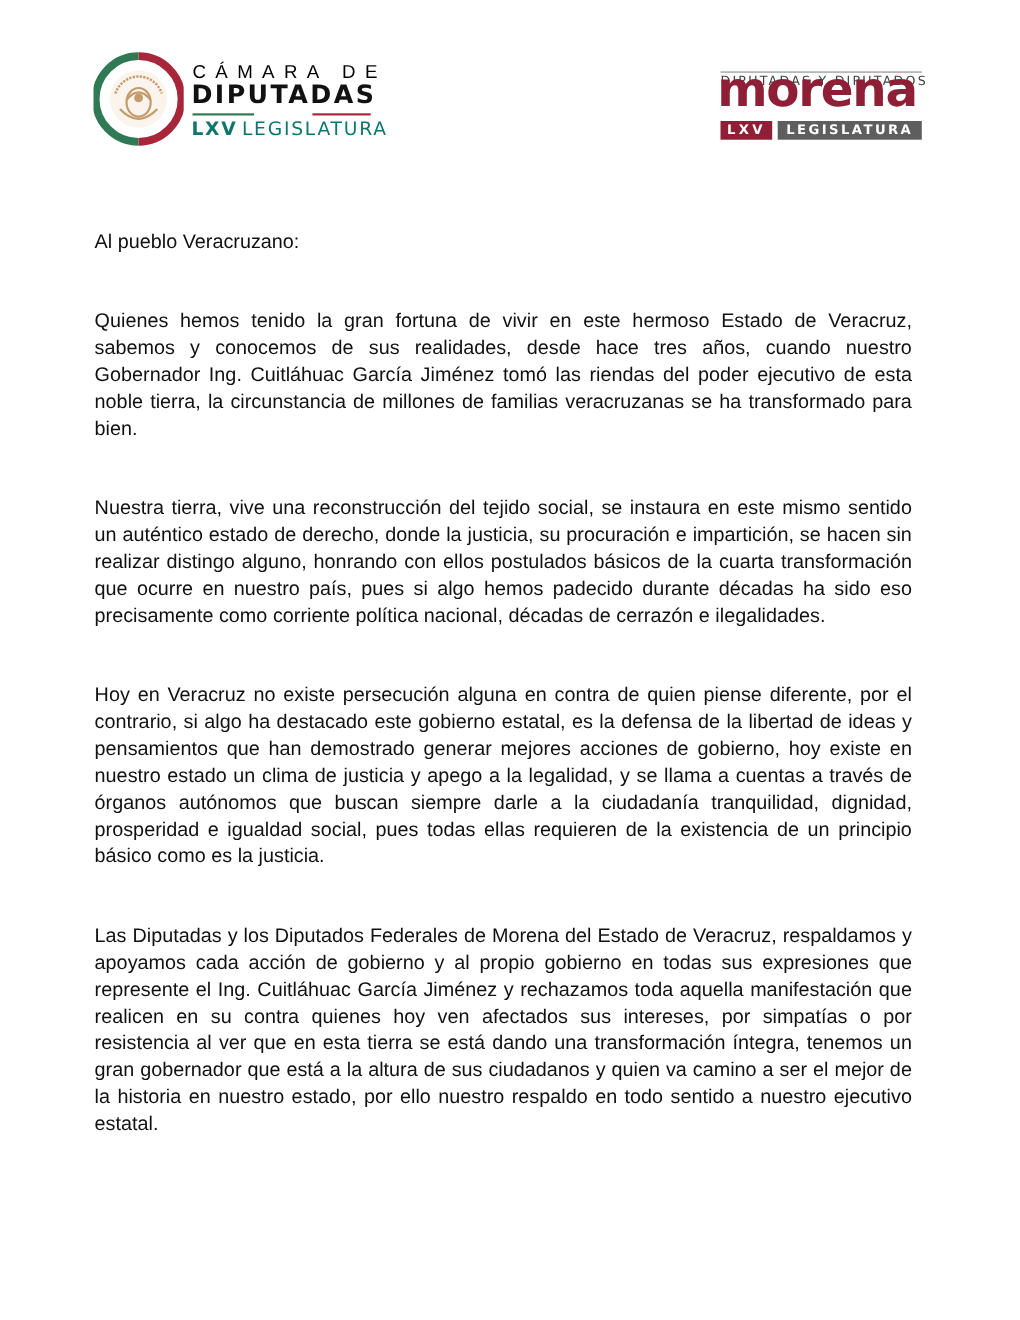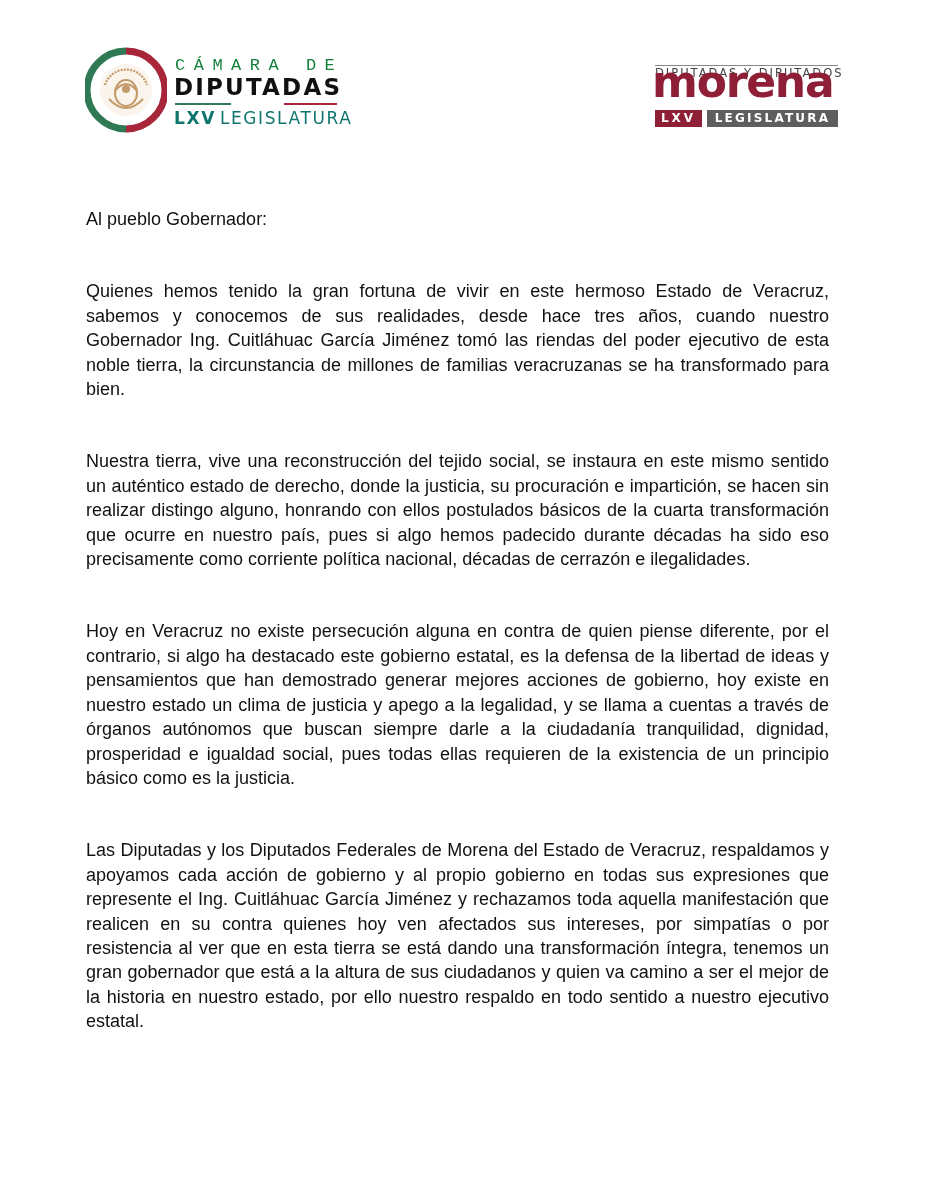--- a/index.html
+++ b/index.html
@@ -1,21 +1,21 @@
 <!DOCTYPE html>
 <html><head>
 <meta charset="utf-8">
 <style>
   html, body { margin: 0; padding: 0; background: #ffffff; }
   body { width: 927px; height: 1200px; position: relative; overflow: hidden; font-family: "Liberation Sans", sans-serif; color: #111111; }
 
   
   .logo-left { position: absolute; left: 85px; top: 46px; width: 260px; height: 90px; }
   .seal { position: absolute; left: 0; top: 1px; width: 82px; height: 86px; }
-  .camara-line { position: absolute; left: 90px; top: 10px; font-size: 17px; letter-spacing: 8.5px; color: #15803d; font-family: Liberation Mono, monospace; font-weight: normal; white-space: nowrap; }
+  .camara-line { position: absolute; left: 90px; top: 10px; font-size: 17px; letter-spacing: 8.5px; color: #000000; font-family: Liberation Sans, sans-serif; font-weight: normal; white-space: nowrap; }
   .diputados-line { position: absolute; left: 89px; top: 28px; font-size: 23px; letter-spacing: 2.2px; color: #111; font-weight: bold; font-family: "DejaVu Sans", sans-serif; white-space: nowrap; }
   .sep-green { position: absolute; left: 90px; top: 57px; width: 56px; height: 2px; background: #2f7a55; }
   .sep-red { position: absolute; left: 199px; top: 57px; width: 53px; height: 2px; background: #a8263a; }
   .legis-line { position: absolute; left: 89px; top: 62px; font-size: 17px; letter-spacing: 1.6px; color: #0f766e; font-family: "DejaVu Sans", sans-serif; white-space: nowrap; }
   .legis-line b { font-weight: bold; margin-right: 4px; }
 
   
   .logo-right { position: absolute; left: 652px; top: 50px; width: 190px; height: 80px; }
   .dyd-line { position: absolute; left: 3px; top: 16px; font-size: 11.5px; letter-spacing: 2px; color: #444; font-family: "DejaVu Sans", sans-serif; white-space: nowrap; }
   .dyd-rule { position: absolute; left: 3px; top: 15px; width: 183px; height: 1px; background: #888; }
@@ -51,18 +51,18 @@
 
 <div class="logo-right">
   <div class="dyd-line">DIPUTADAS Y DIPUTADOS</div>
   <div class="dyd-rule"></div>
   <div class="morena-word">morena</div>
   <div class="badge-lxv">LXV</div>
   <div class="badge-legis">LEGISLATURA</div>
 </div>
 
 <div class="letter">
-  <p class="salutation">Al pueblo Gobernador:</p>
+  <p class="salutation">Al pueblo Veracruzano:</p>
   <p class="para">Quienes hemos tenido la gran fortuna de vivir en este hermoso Estado de Veracruz, sabemos y conocemos de sus realidades, desde hace tres años, cuando nuestro Gobernador Ing. Cuitláhuac García Jiménez tomó las riendas del poder ejecutivo de esta noble tierra, la circunstancia de millones de familias veracruzanas se ha transformado para bien.</p>
   <p class="para">Nuestra tierra, vive una reconstrucción del tejido social, se instaura en este mismo sentido un auténtico estado de derecho, donde la justicia, su procuración e impartición, se hacen sin realizar distingo alguno, honrando con ellos postulados básicos de la cuarta transformación que ocurre en nuestro país, pues si algo hemos padecido durante décadas ha sido eso precisamente como corriente política nacional, décadas de cerrazón e ilegalidades.</p>
   <p class="para">Hoy en Veracruz no existe persecución alguna en contra de quien piense diferente, por el contrario, si algo ha destacado este gobierno estatal, es la defensa de la libertad de ideas y pensamientos que han demostrado generar mejores acciones de gobierno, hoy existe en nuestro estado un clima de justicia y apego a la legalidad, y se llama a cuentas a través de órganos autónomos que buscan siempre darle a la ciudadanía tranquilidad, dignidad, prosperidad e igualdad social, pues todas ellas requieren de la existencia de un principio básico como es la justicia.</p>
   <p class="para">Las Diputadas y los Diputados Federales de Morena del Estado de Veracruz, respaldamos y apoyamos cada acción de gobierno y al propio gobierno en todas sus expresiones que represente el Ing. Cuitláhuac García Jiménez y rechazamos toda aquella manifestación que realicen en su contra quienes hoy ven afectados sus intereses, por simpatías o por resistencia al ver que en esta tierra se está dando una transformación íntegra, tenemos un gran gobernador que está a la altura de sus ciudadanos y quien va camino a ser el mejor de la historia en nuestro estado, por ello nuestro respaldo en todo sentido a nuestro ejecutivo estatal.</p>
 </div>
 
 </body></html>

